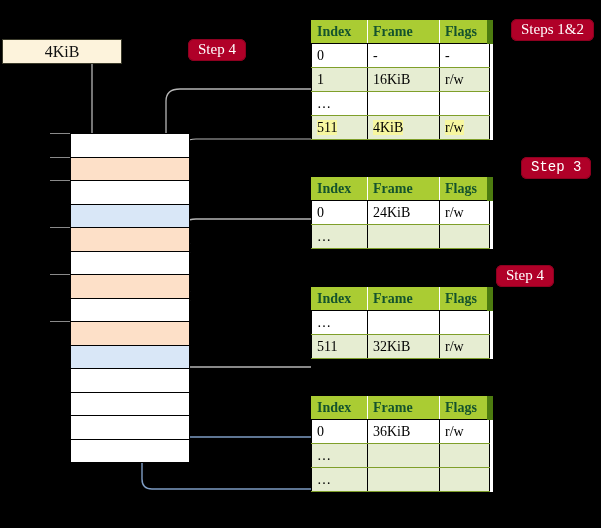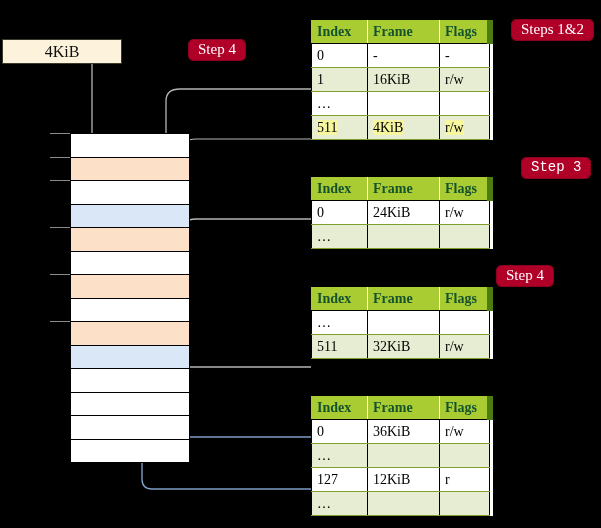--- a/index.html
+++ b/index.html
@@ -279,25 +279,20 @@
           <tr class="plain">
             <td>0</td>
             <td>36KiB</td>
             <td>r/w</td>
           </tr>
           <tr class="alt">
             <td>…</td>
             <td></td>
             <td></td>
           </tr>
-          <tr class="plain">
-            <td>127</td>
-            <td>12KiB</td>
-            <td>r</td>
-          </tr>
           <tr class="alt">
             <td>…</td>
             <td></td>
             <td></td>
           </tr>
         </tbody>
       </table>
     </div>
 
 </div>

